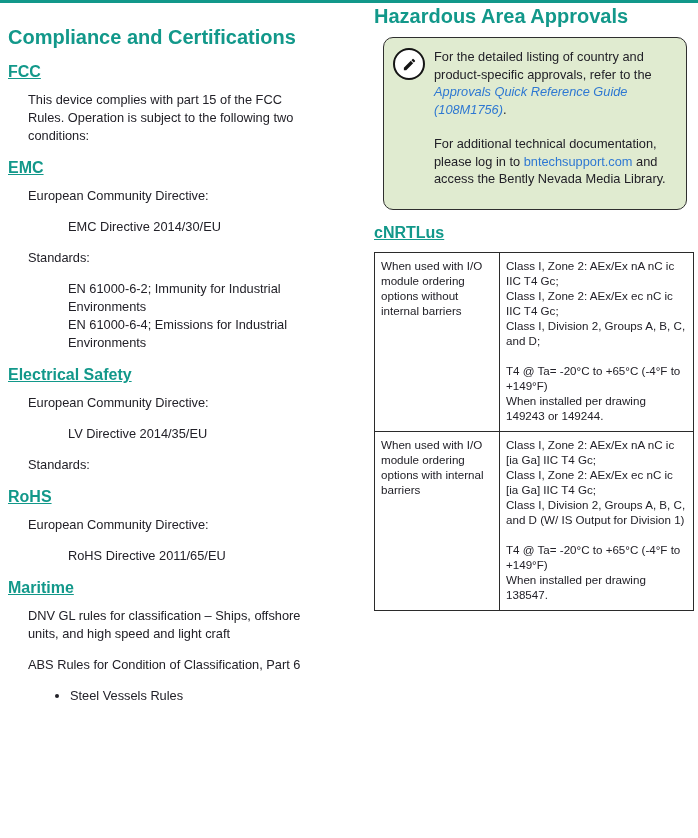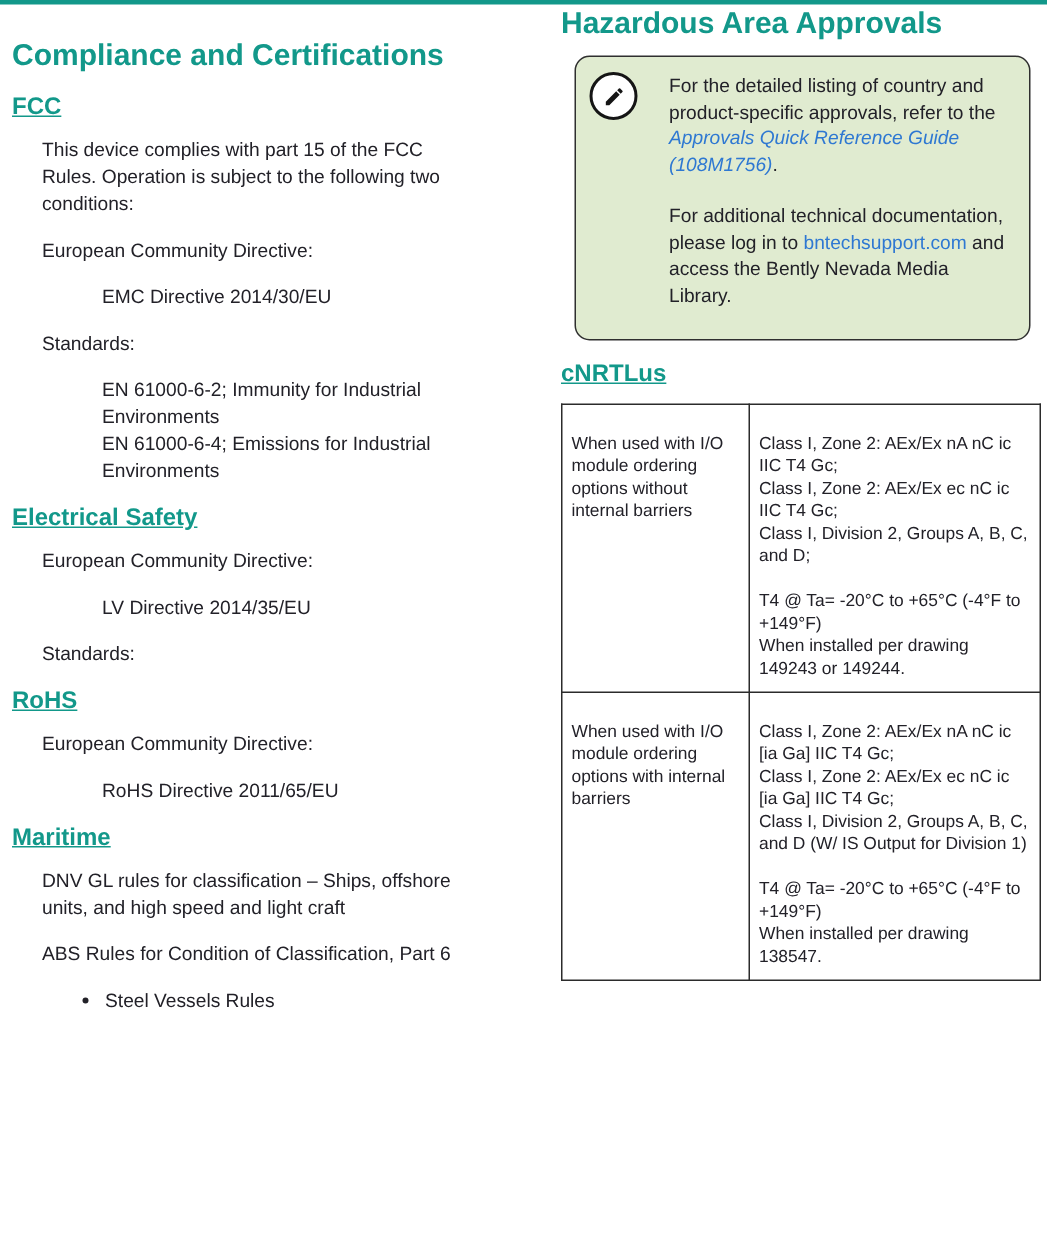--- a/index.html
+++ b/index.html
@@ -21,58 +21,59 @@
   p { margin:0 0 13px 0; max-width:292px; }
   .indent1 { margin-left:20px; }
   .indent2 { margin-left:60px; max-width:250px; }
   .pre { white-space:pre-line; }
 
   ul { list-style:disc; margin:0 0 13px 46px; padding:0 0 0 16px; }
   li { max-width:250px; margin:0; }
 
   
   .note-box {
-    display:flex; align-items:flex-start; gap:21px;
+    display:flex; align-items:flex-start; gap:9px;
     background:var(--note_bg,#e0ebd0);
     border:1.6px solid #2f2f2f; border-radius:10px;
     padding:10px 9px 4px 9px; margin:9px 0 4px 9px; width:284px;
   }
   .note-icon {
     width:28px; height:28px; flex:0 0 28px; border:2px solid #151515; border-radius:50%;
     background:#fff; display:flex; align-items:center; justify-content:center;
   }
   .note-icon svg { width:15px; height:15px; }
   .note-text p { font-size:12.8px; line-height:17.5px; margin:0 0 17px 0; max-width:246px; }
   a.link { color:var(--link_blue,#2e78d2); text-decoration:none; cursor:pointer; }
   a.link.italic { font-style:italic; }
 
   
   table.approvals { border-collapse:collapse; margin-top:9px; width:320px; }
   table.approvals td {
     border:1.5px solid #2b2b2b; vertical-align:top;
-    padding:18px 6px 8px 6px; font-size:11.6px; line-height:15px;
+    padding:5px 6px 8px 6px; font-size:11.6px; line-height:15px;
   }
   td.cond { width:112px; }
   td.appr { white-space:pre-line; }
 </style>
 </head>
 <body>
 
 <div class="page">
   <div class="top-rule"></div>
 
   <div class="col col-left">
     <h1>Compliance and Certifications</h1>
 
     <section>
       <h2>FCC</h2>
       <p class="indent1">This device complies with part 15 of the FCC Rules. Operation is subject to the following two conditions:</p>
     </section>
 
     <section>
+      <h2>EMC</h2>
       <p class="indent1">European Community Directive:</p>
       <p class="indent2">EMC Directive 2014/30/EU</p>
       <p class="indent1">Standards:</p>
       <p class="indent2 pre">EN 61000-6-2; Immunity for Industrial Environments
 EN 61000-6-4; Emissions for Industrial Environments</p>
     </section>
 
     <section>
       <h2>Electrical Safety</h2>
       <p class="indent1">European Community Directive:</p>

